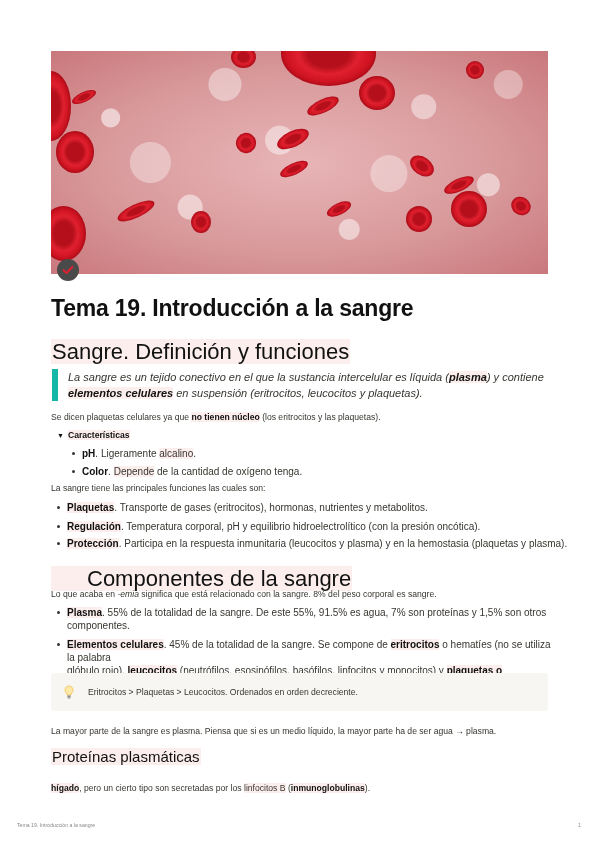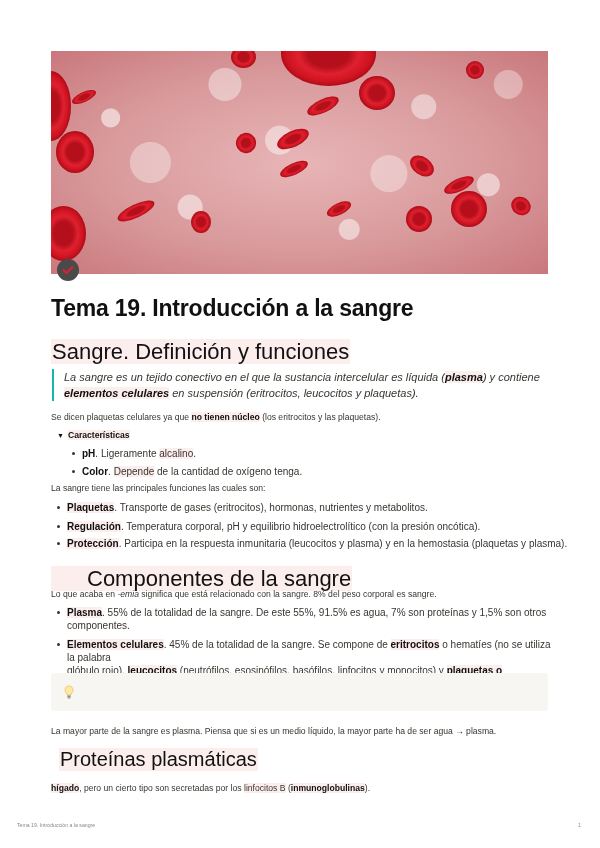--- a/index.html
+++ b/index.html
@@ -39,27 +39,27 @@
   .title {
     position: absolute; left: 51px; top: 295px;
     font-size: 23px; font-weight: 700; color: #111; letter-spacing: -0.2px;
   }
   .h2 {
     position: absolute; left: 51px;
     font-size: 22px; font-weight: 400; color: #111;
     background: #fdeeee; padding: 0 1px; line-height: 1.15;
   }
   .h3 {
-    position: absolute; left: 59px;
-    font-size: 20px; font-weight: 400; color: #111;
+    position: absolute; left: 51px;
+    font-size: 15px; font-weight: 400; color: #111;
     background: #fdeeee; padding: 0 1px; line-height: 1.15;
   }
   .quote {
     position: absolute; left: 52px; top: 369px; width: 500px;
-    border-left: 2px solid #14b8a6; padding-left: 10px;
+    border-left: 6px solid #14b8a6; padding-left: 10px;
     font-style: italic; font-size: 11px; line-height: 16px; color: #37352f;
   }
   .p {
     position: absolute; left: 51px; width: 500px;
     font-size: 8.6px; line-height: 13px; color: #37352f;
   }
   .hl { background: #fdeeee; }
   b { font-weight: 700; color: #111; }
   .bullet { position: absolute; font-size: 10px; line-height: 13px; color: #37352f; }
   .bullet::before {
@@ -160,20 +160,21 @@
 </div>
 
 <div class="callout">
   <span class="bulb">
     <svg width="10" height="15" viewBox="0 0 10 15">
       <path d="M5 1 C2.3 1 1 3 1 5 C1 7 2.6 8.2 3.2 10 L6.8 10 C7.4 8.2 9 7 9 5 C9 3 7.7 1 5 1 Z" fill="#fde8a8" stroke="#f0c050" stroke-width="0.8"></path>
       <rect x="3.3" y="10.5" width="3.4" height="1.4" fill="#888"></rect>
       <rect x="3.6" y="12.2" width="2.8" height="1.2" fill="#888"></rect>
     </svg>
   </span>
+  <span>Eritrocitos &gt; Plaquetas &gt; Leucocitos. Ordenados en orden decreciente.</span>
 </div>
 
 <p class="p" style="top:725px;">La mayor parte de la sangre es plasma. Piensa que si es un medio líquido, la mayor parte ha de ser agua → plasma.</p>
 
 <h3 class="h3" style="top:748px;">Proteínas plasmáticas</h3>
 
 <p class="p" style="top:769px;width:500px;">
   <br><b class="hl">hígado</b><span>, pero un cierto tipo son secretadas por los </span><span class="hl">linfocitos B</span><span> (</span><b class="hl">inmunoglobulinas</b><span>).</span>
 </p>
 

